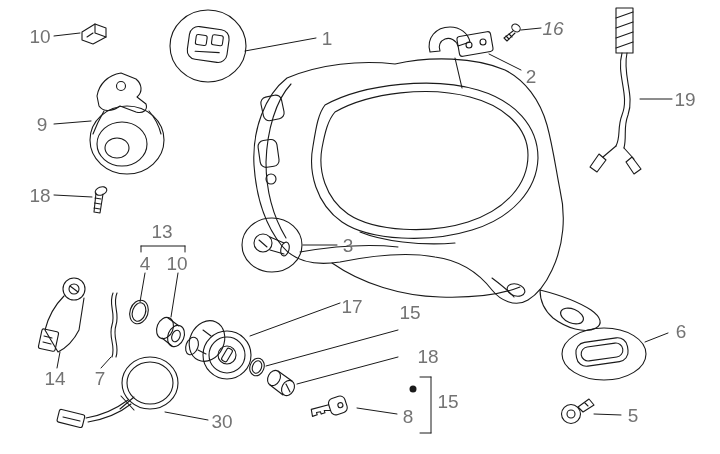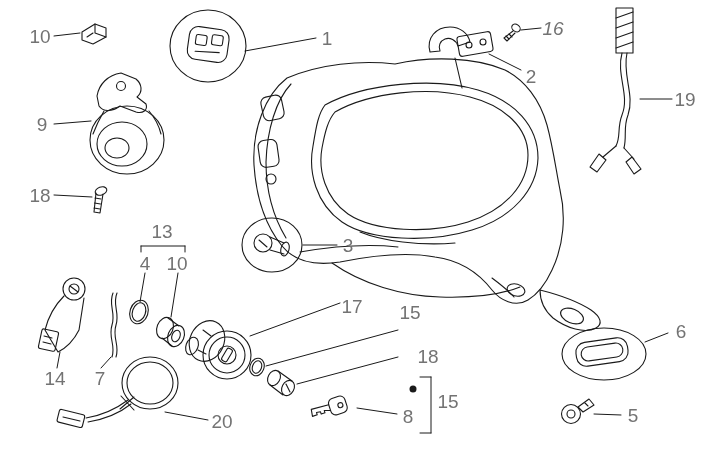--- a/index.html
+++ b/index.html
@@ -234,15 +234,15 @@
   <div class="callout" style="left:348px; top:245px;">3</div>
   <div class="callout" style="left:352px; top:306px;">17</div>
   <div class="callout" style="left:410px; top:312px;">15</div>
   <div class="callout" style="left:428px; top:356px;">18</div>
   <div class="callout" style="left:55px;  top:378px;">14</div>
   <div class="callout" style="left:100px; top:378px;">7</div>
   <div class="callout" style="left:681px; top:331px;">6</div>
   <div class="callout" style="left:448px; top:401px;">15</div>
   <div class="callout" style="left:408px; top:416px;">8</div>
   <div class="callout" style="left:633px; top:415px;">5</div>
-  <div class="callout" style="left:222px; top:421px;">20</div>
+  <div class="callout" style="left:222px; top:421px;">30</div>
 
 </div>
 
 </body></html>

